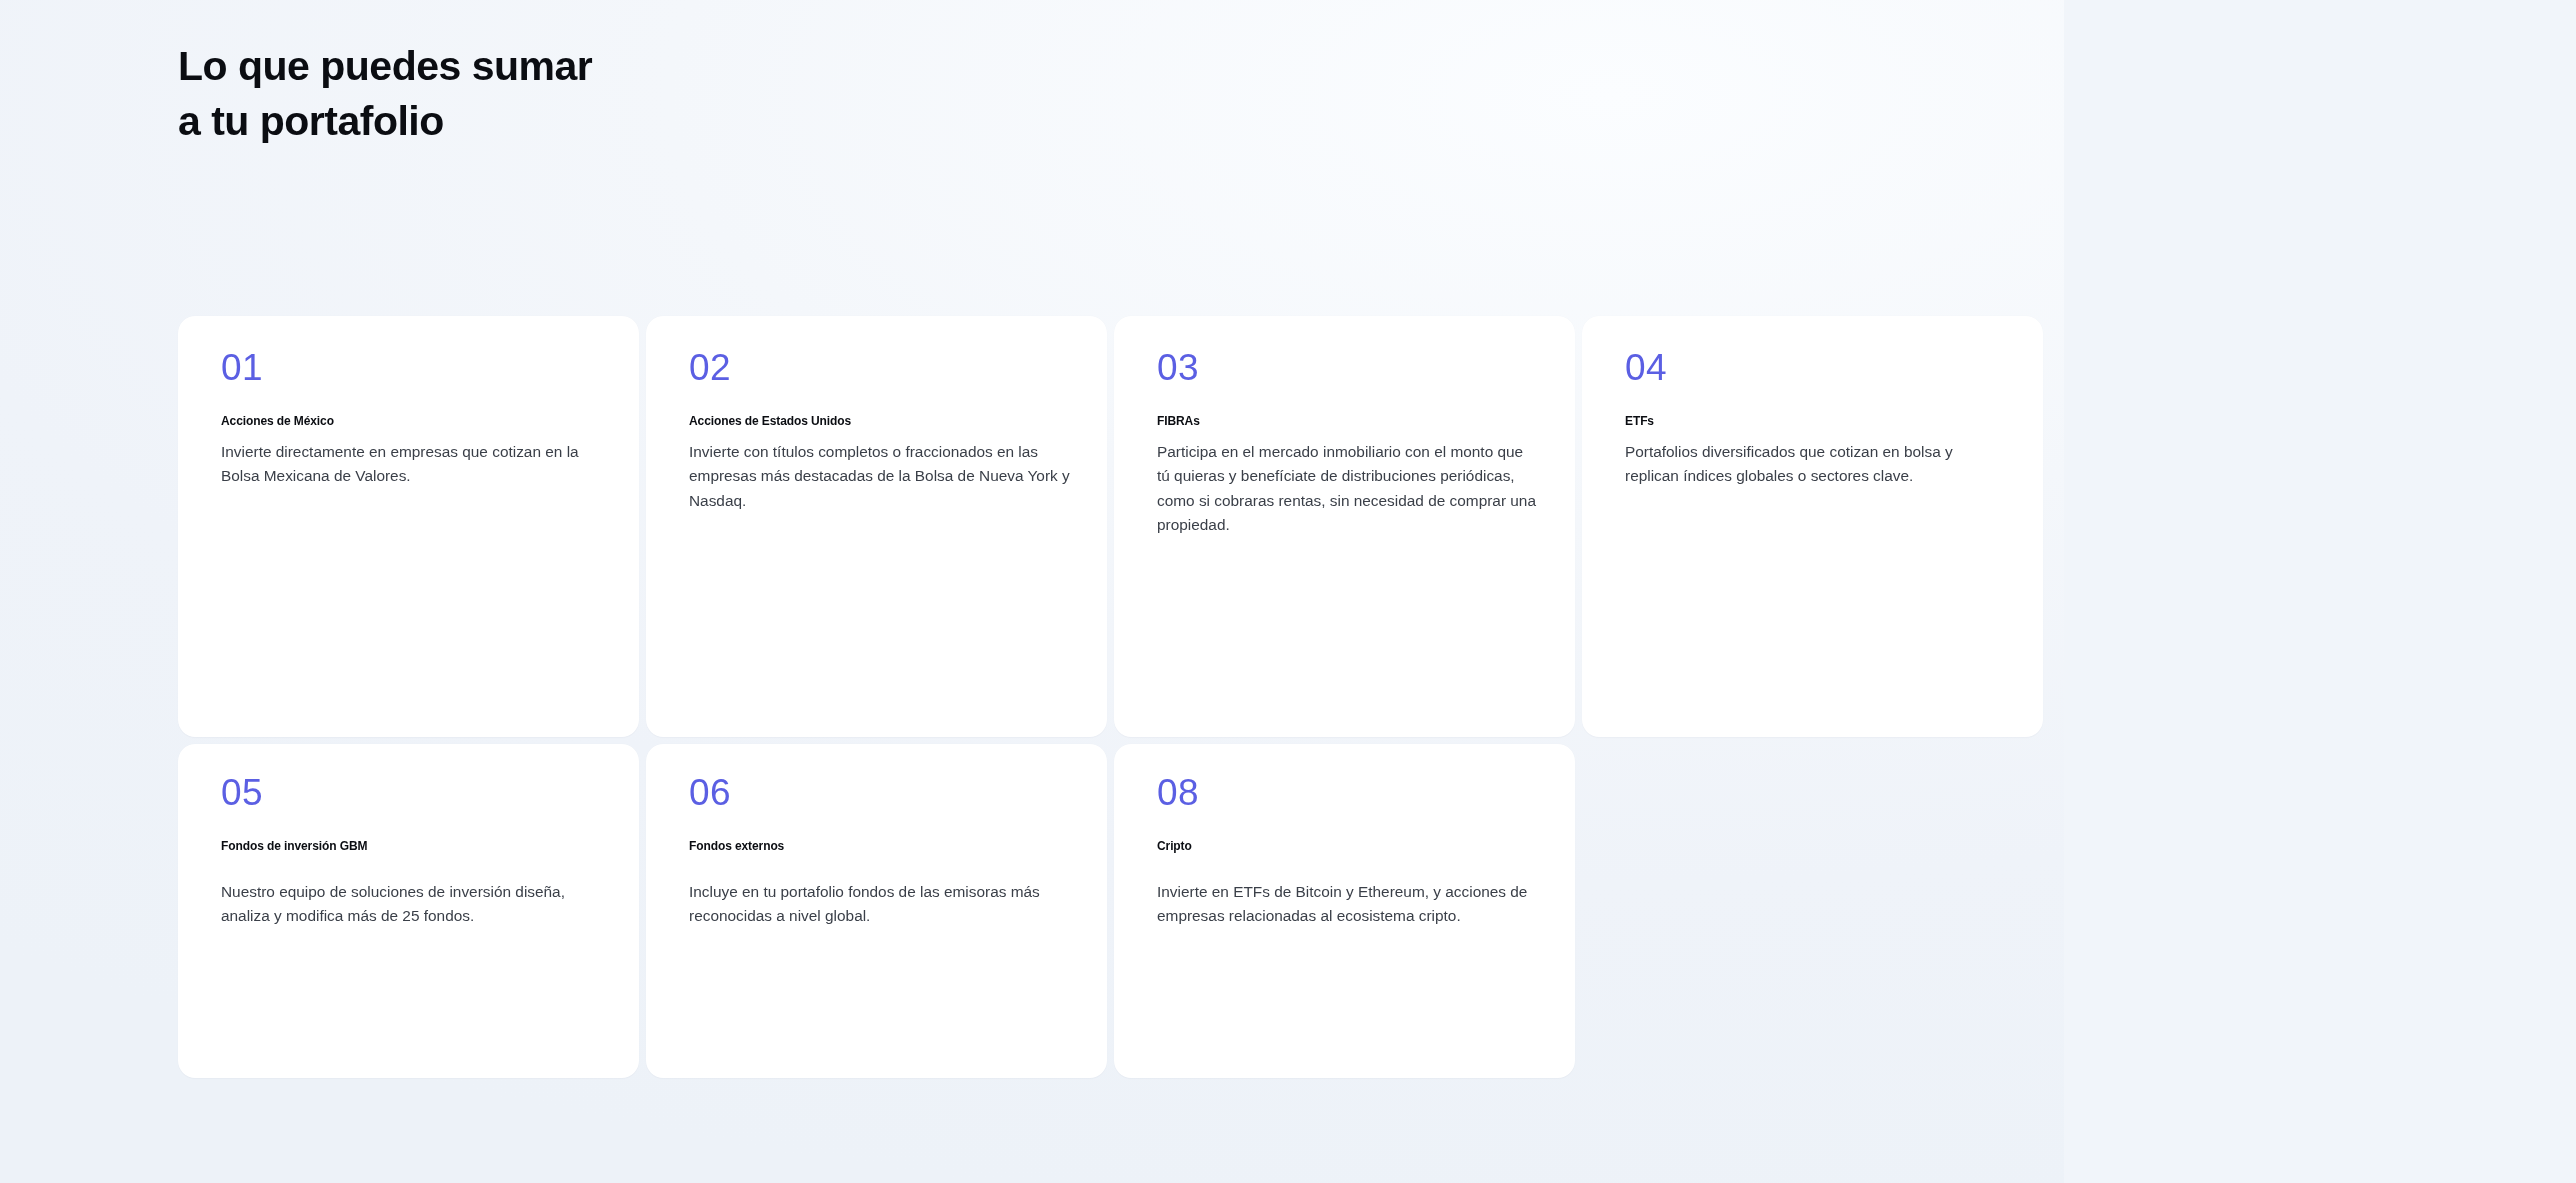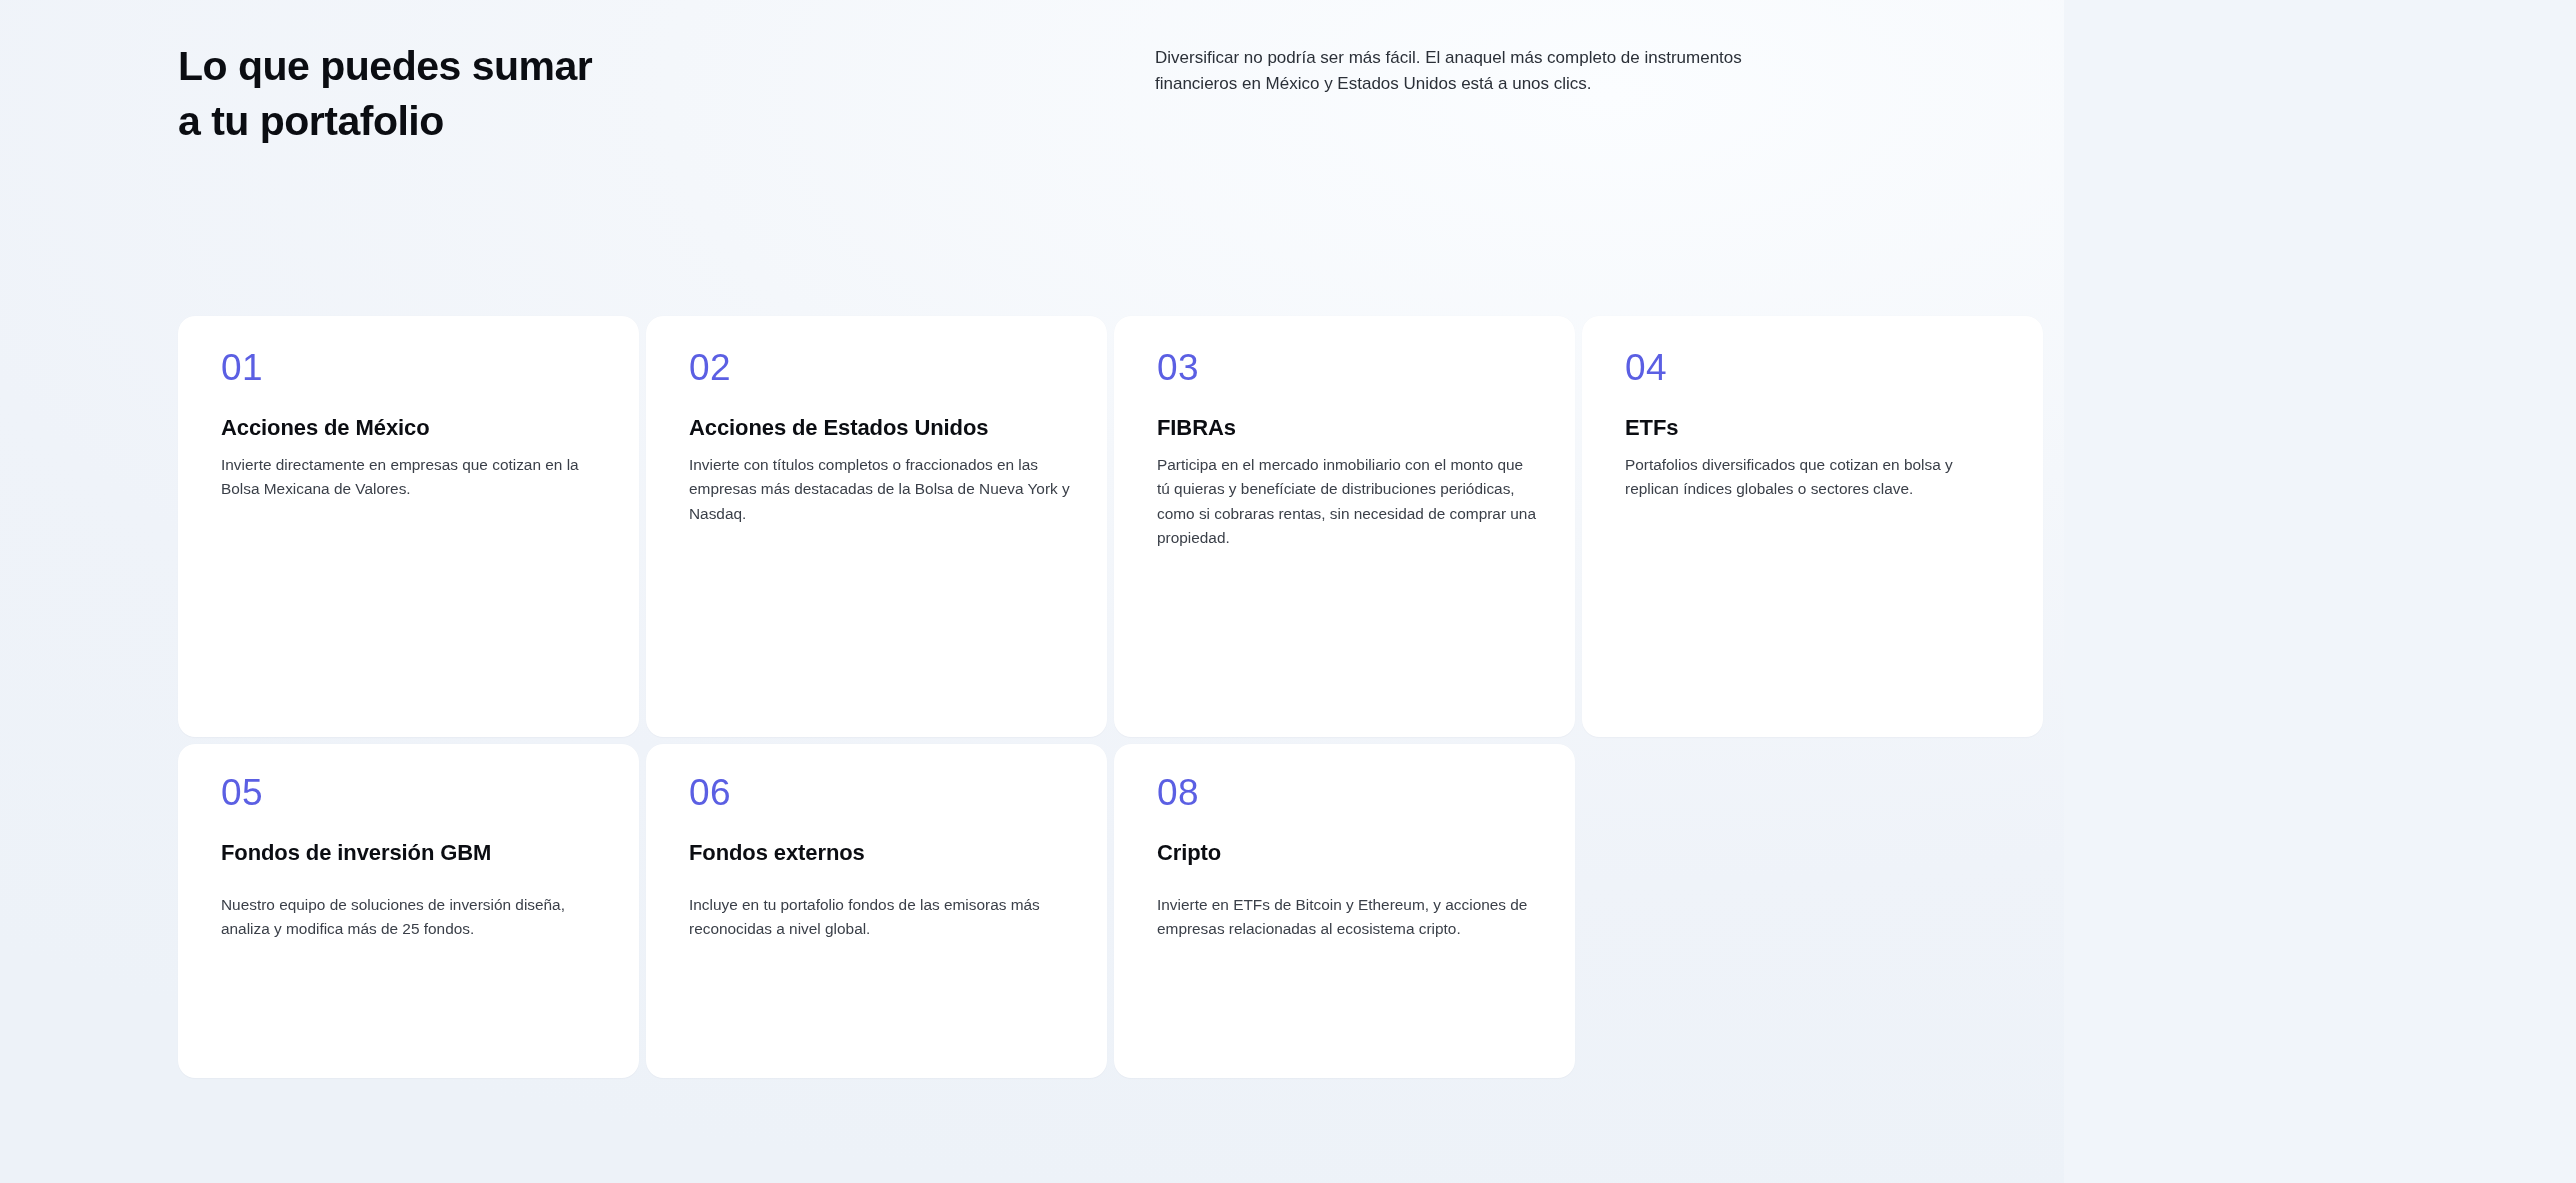--- a/index.html
+++ b/index.html
@@ -89,21 +89,21 @@
   .card-number {
     font-size: 37px;
     line-height: 1.05;
     font-weight: 300;
     letter-spacing: 0.3px;
     color: #5b5fe3;
   }
 
   .card-title {
     margin-top: 26px;
-    font-size: 22px;
+    font-size: 12px;
     line-height: 1.3;
     font-weight: 700;
     letter-spacing: -0.1px;
     color: #0b0d12;
   }
 
   .card-desc {
     margin-top: 11px;
     font-size: 15.4px;
     line-height: 1.56;
@@ -117,22 +117,20 @@
   .card.row2 .card-desc { margin-top: 25.4px; }
 </style>
 </head>
 <body>
 
 <div id="page">
 
   <div class="header-zone">
     <div class="page-title">Lo que puedes sumar
 a tu portafolio</div>
-    <div class="page-subtitle">Diversificar no podría ser más fácil. El anaquel más completo de instrumentos
-financieros en México y Estados Unidos está a unos clics.</div>
   </div>
 
   <div class="card-grid">
 
     <div class="card">
       <div class="card-inner">
         <div class="card-number">01</div>
         <div class="card-title">Acciones de México</div>
         <div class="card-desc">Invierte directamente en empresas que cotizan en la Bolsa Mexicana de Valores.</div>
       </div>

